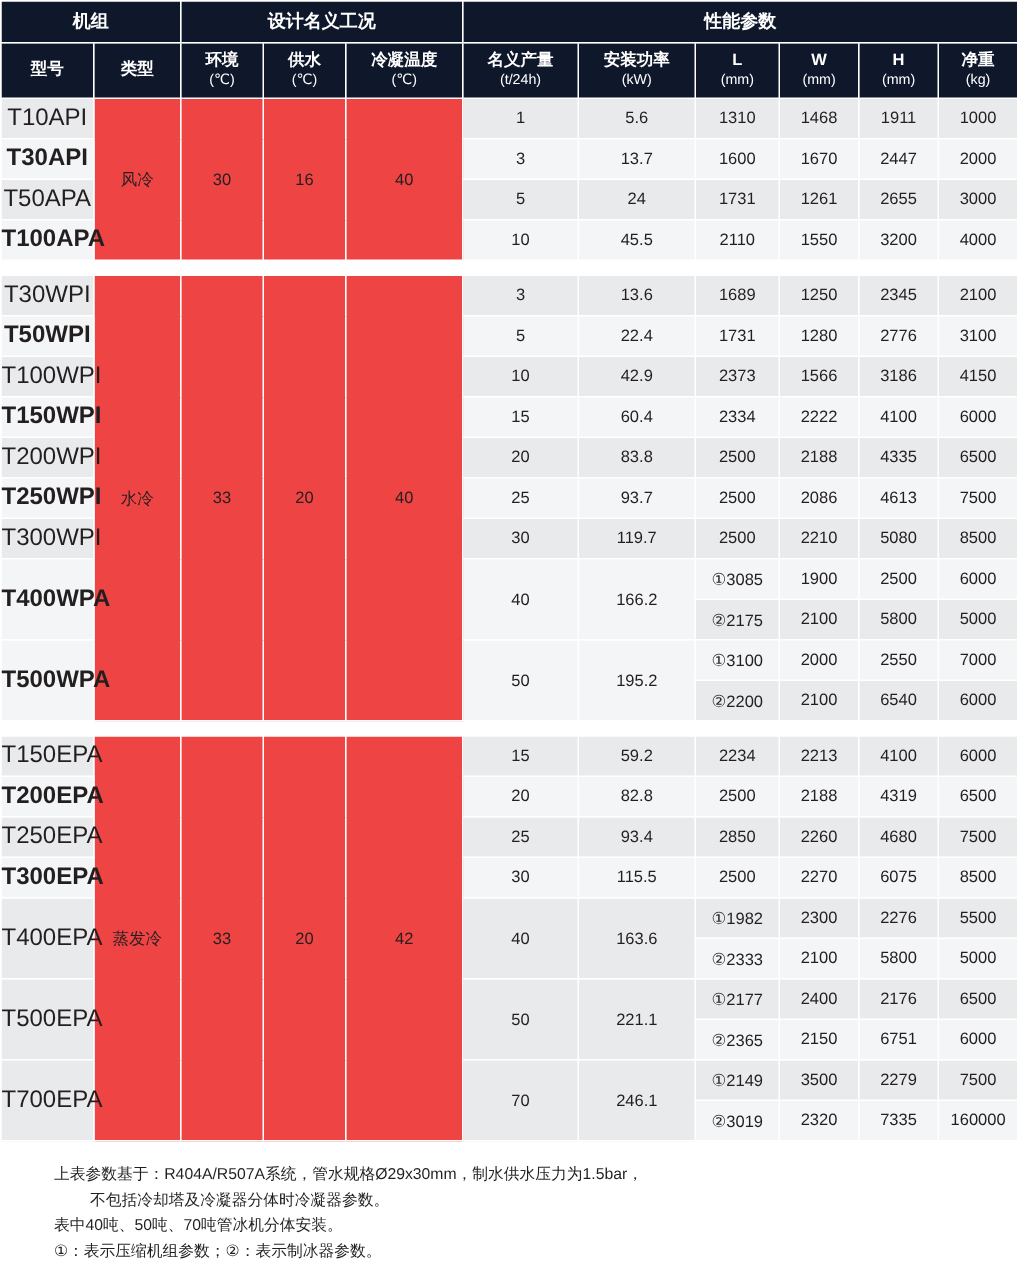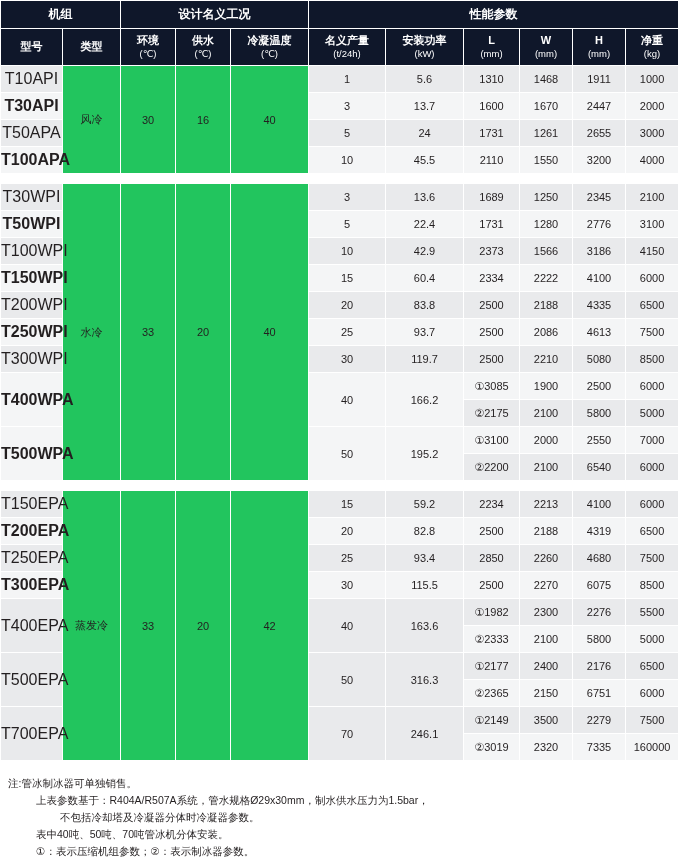--- a/index.html
+++ b/index.html
@@ -29,21 +29,21 @@
   .hdr-sub th{height:36px;font-size:11px;}
   .unit{font-size:9.5px;font-weight:normal;display:block;}
   tbody td{
     background:#e9eaec;
     height:26px;
     color:#231f20;
   }
   tbody tr.alt td{background:#f4f5f6;}
   td.model{background:#e9eaec;font-size:16px;}
   tbody tr.alt td.model{background:#f4f5f6;font-weight:bold;}
-  td.span{background:#22c55e;}
+  td.span{background:#ef4444;}
   .gap td{background:#ffffff;border:none;height:9px;padding:0;}
   .notes{
     margin:14px 0 0 0;
     padding:0 8px 10px 8px;
     font-size:10.5px;
     line-height:1.62;
     color:#231f20;
   }
   .notes .note-title{display:inline-block;vertical-align:top;}
   .notes .n-row{display:block;}
@@ -285,21 +285,21 @@
         </tr>
         <tr class="alt">
           <td>②2333</td>
           <td>2100</td>
           <td>5800</td>
           <td>5000</td>
         </tr>
         <tr>
           <td class="model" rowspan="2">T500EPA</td>
           <td rowspan="2">50</td>
-          <td rowspan="2">316.3</td>
+          <td rowspan="2">221.1</td>
           <td>①2177</td>
           <td>2400</td>
           <td>2176</td>
           <td>6500</td>
         </tr>
         <tr class="alt">
           <td>②2365</td>
           <td>2150</td>
           <td>6751</td>
           <td>6000</td>
@@ -316,16 +316,16 @@
         <tr class="alt">
           <td>②3019</td>
           <td>2320</td>
           <td>7335</td>
           <td>160000</td>
         </tr>
       </tbody>
   </table>
 
   <div class="notes">
-    <span id="notes-container"><span class="n-row indent-first"><span class="note-title">注:  </span><span>管冰制冰器可单独销售。</span></span><span class="n-row indent1">上表参数基于：R404A/R507A系统，管水规格Ø29x30mm，制水供水压力为1.5bar，</span><span class="n-row indent2">不包括冷却塔及冷凝器分体时冷凝器参数。</span><span class="n-row indent1">表中40吨、50吨、70吨管冰机分体安装。</span><span class="n-row indent1">①：表示压缩机组参数；②：表示制冰器参数。</span></span>
+    <span id="notes-container"><span class="n-row indent1">上表参数基于：R404A/R507A系统，管水规格Ø29x30mm，制水供水压力为1.5bar，</span><span class="n-row indent2">不包括冷却塔及冷凝器分体时冷凝器参数。</span><span class="n-row indent1">表中40吨、50吨、70吨管冰机分体安装。</span><span class="n-row indent1">①：表示压缩机组参数；②：表示制冰器参数。</span></span>
   </div>
 
 </div>
 
 </body></html>

